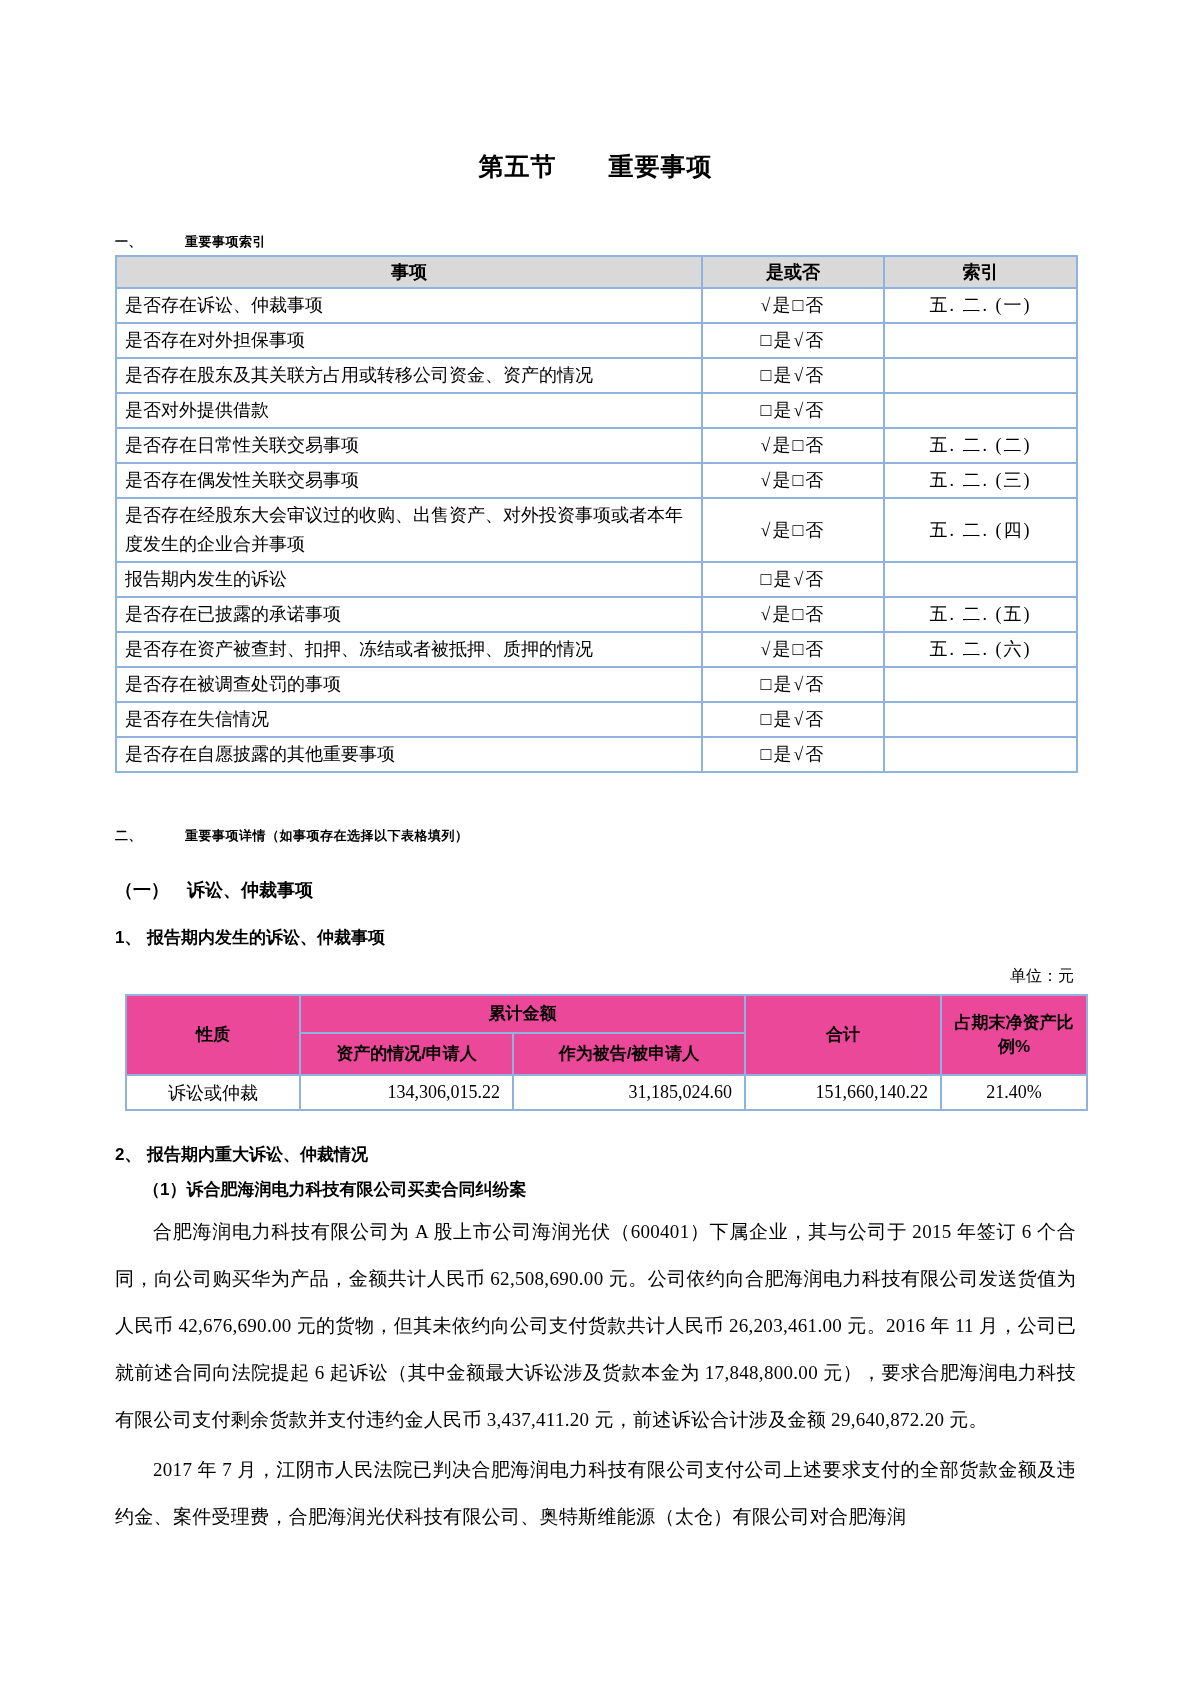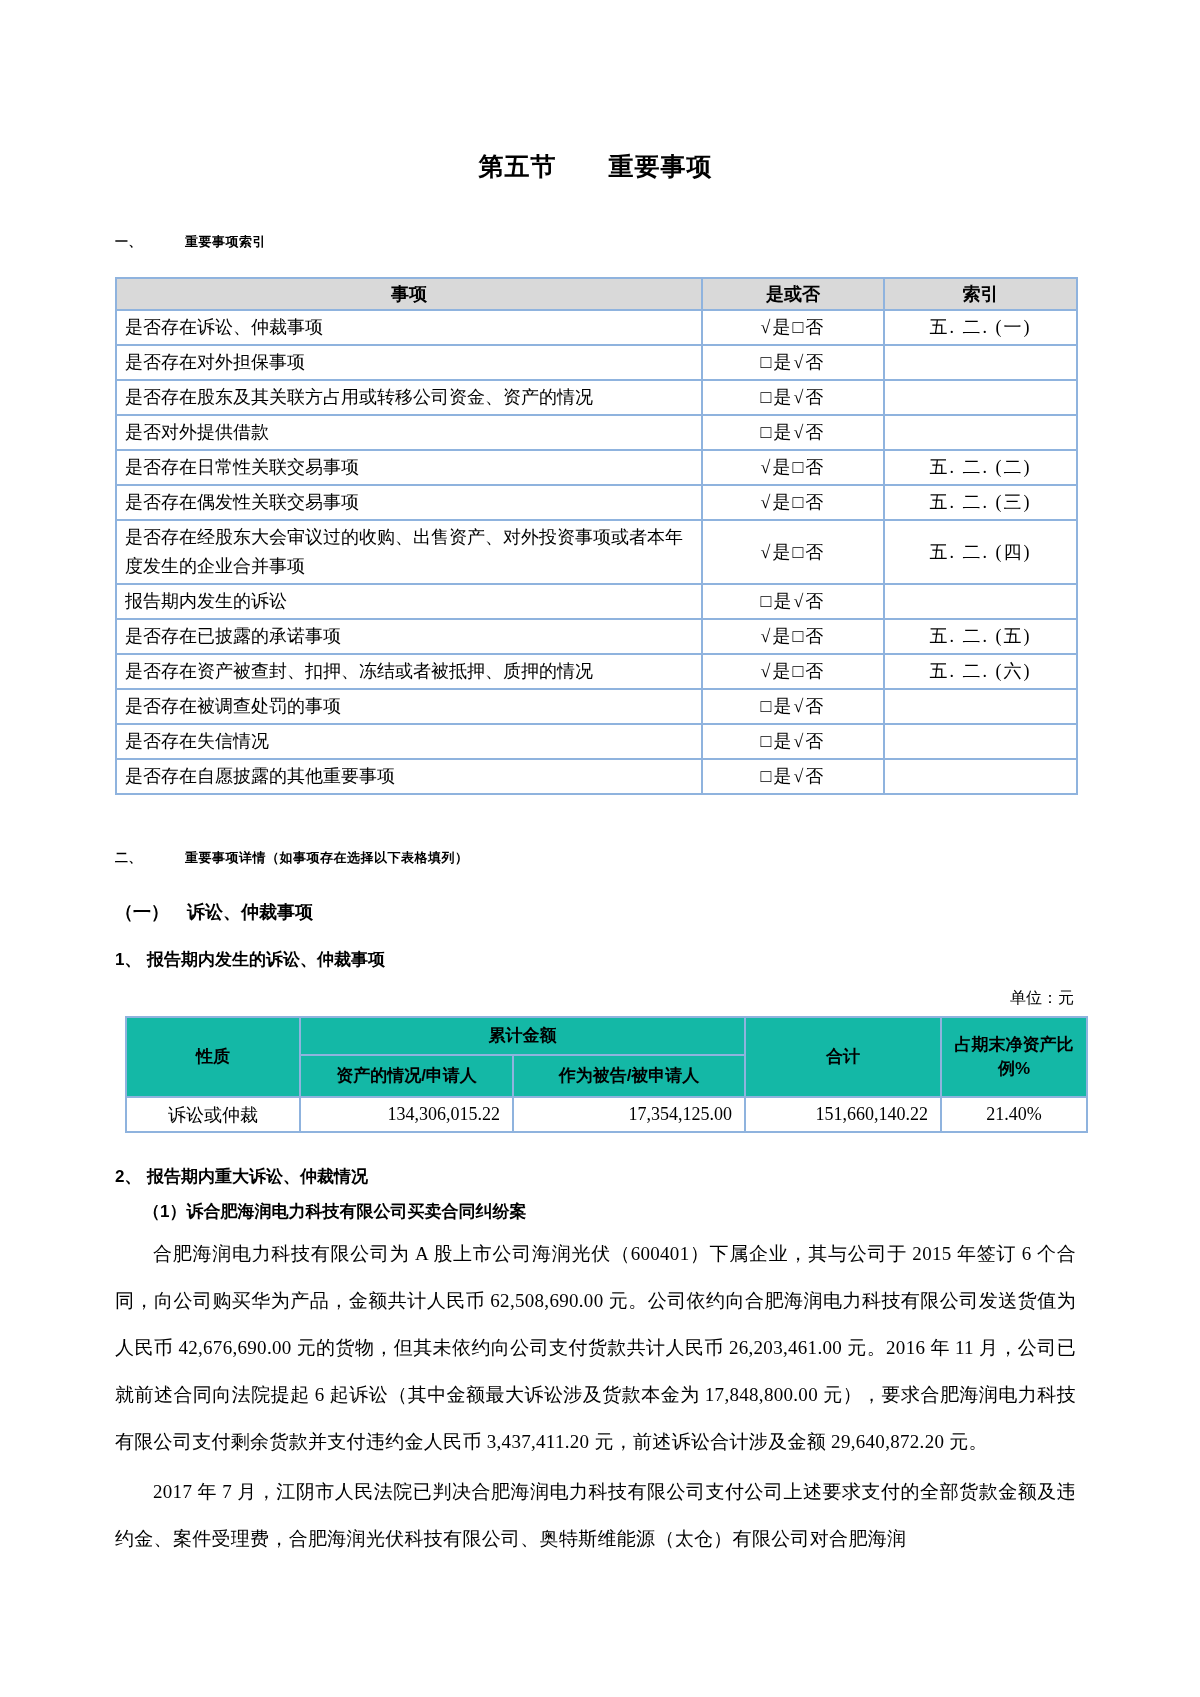--- a/index.html
+++ b/index.html
@@ -62,21 +62,20 @@
     font-size: 16px;
     text-align: right;
     margin-top: 15px;
     line-height: 21px;
     padding-right: 2px;
   }
   
   table { border-collapse: collapse; table-layout: fixed; }
   .t1 {
     width: 961px;
-    margin-top: 22px;
   }
   .t1 th, .t1 td { border: 2px solid #8fb3de; }
   .t1 th {
     background: #d9d9d9;
     font-family: "Liberation Sans", "DejaVu Sans", sans-serif;
     font-size: 18px;
     font-weight: bold;
     height: 28px;
     text-align: center;
   }
@@ -87,21 +86,21 @@
     border-radius: 10px;
   }
   .t1 td.c-ans, .t1 td.c-idx { text-align: center; letter-spacing: 2px; }
   .t2 {
     width: 961px;
     margin-left: 10px;
     margin-top: 8px;
   }
   .t2 th, .t2 td { border: 2px solid #8fb3de; }
   .t2 th {
-    background: #14b8a6;
+    background: #ec4899;
     font-family: "Liberation Sans", "DejaVu Sans", sans-serif;
     font-size: 17px;
     font-weight: bold;
     text-align: center;
     padding: 4px 8px;
     line-height: 24px;
   }
   .t2 .h-row1 th { height: 28px; }
   .t2 .h-row2 th { height: 32px; }
   .t2 td {
@@ -245,21 +244,21 @@
       <th rowspan="2">合计</th>
       <th rowspan="2">占期末净资产比例%</th>
     </tr>
     <tr class="h-row2">
       <th>资产的情况/申请人</th>
       <th>作为被告/被申请人</th>
     </tr>
     <tr>
       <td class="c-center">诉讼或仲裁</td>
       <td class="c-num">134,306,015.22</td>
-      <td class="c-num">17,354,125.00</td>
+      <td class="c-num">31,185,024.60</td>
       <td class="c-num">151,660,140.22</td>
       <td class="c-center">21.40%</td>
     </tr>
   </tbody>
     </table>
 
   <div class="h-item" style="margin-top:32px">
     <span class="num">2、</span><span>报告期内重大诉讼、仲裁情况</span>
   </div>
 

